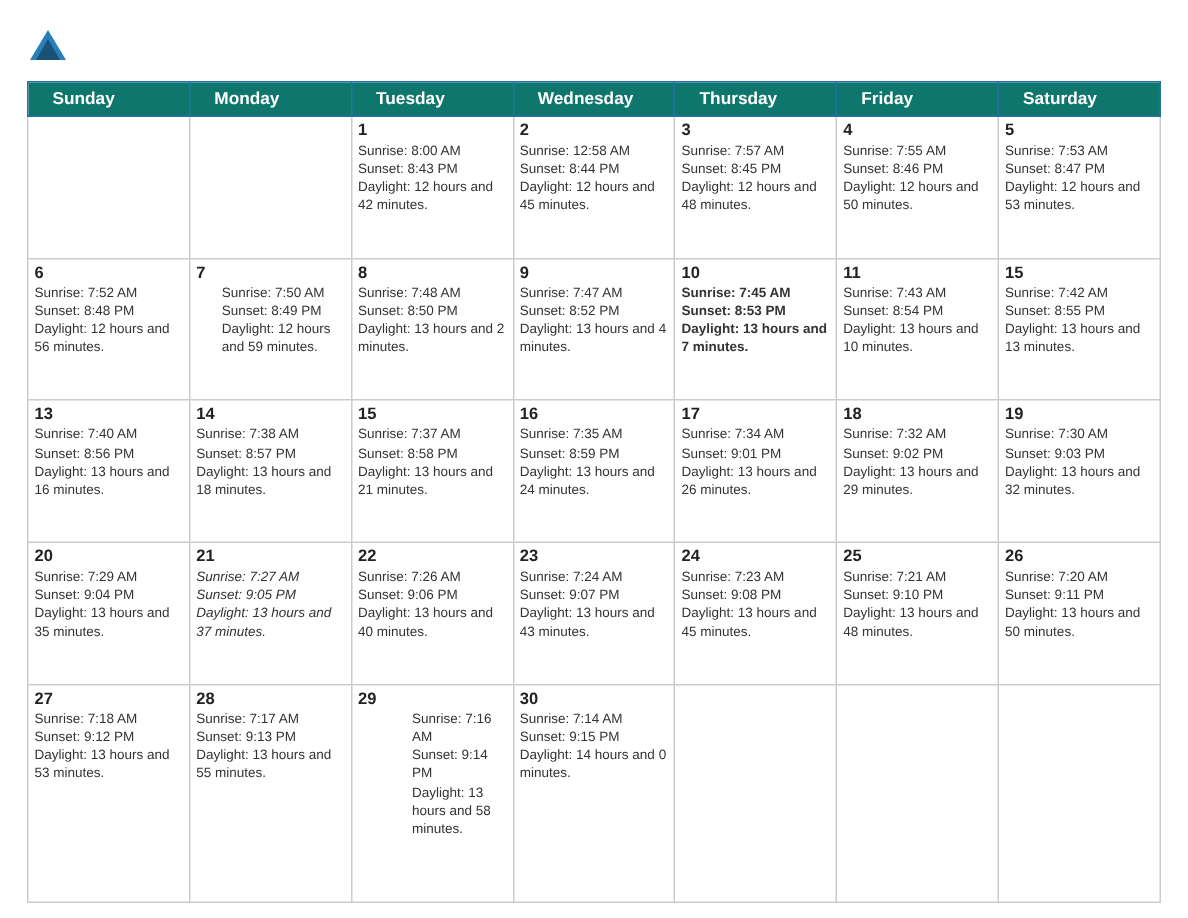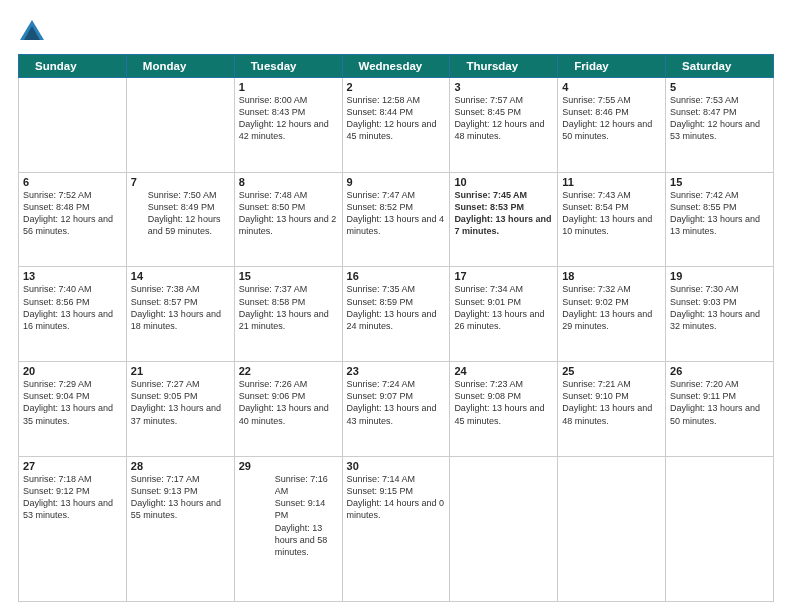--- a/index.html
+++ b/index.html
@@ -257,21 +257,21 @@
         </tr>
         <tr>
           <td>
             <div class="day-number">20</div>
             <div class="day-info" style="white-space: pre-line;">Sunrise: 7:29 AM
 Sunset: 9:04 PM
 Daylight: 13 hours and 35 minutes.</div>
           </td>
           <td>
             <div class="day-number">21</div>
-            <div class="day-info" style="white-space: pre-line;">Sunrise: 7:27 AM
+            <div class="day-info" style="white-space: pre-line; font-style: italic;">Sunrise: 7:27 AM
 Sunset: 9:05 PM
 Daylight: 13 hours and 37 minutes.</div>
           </td>
           <td>
             <div class="day-number">22</div>
             <div class="day-info" style="white-space: pre-line;">Sunrise: 7:26 AM
 Sunset: 9:06 PM
 Daylight: 13 hours and 40 minutes.</div>
           </td>
           <td>

